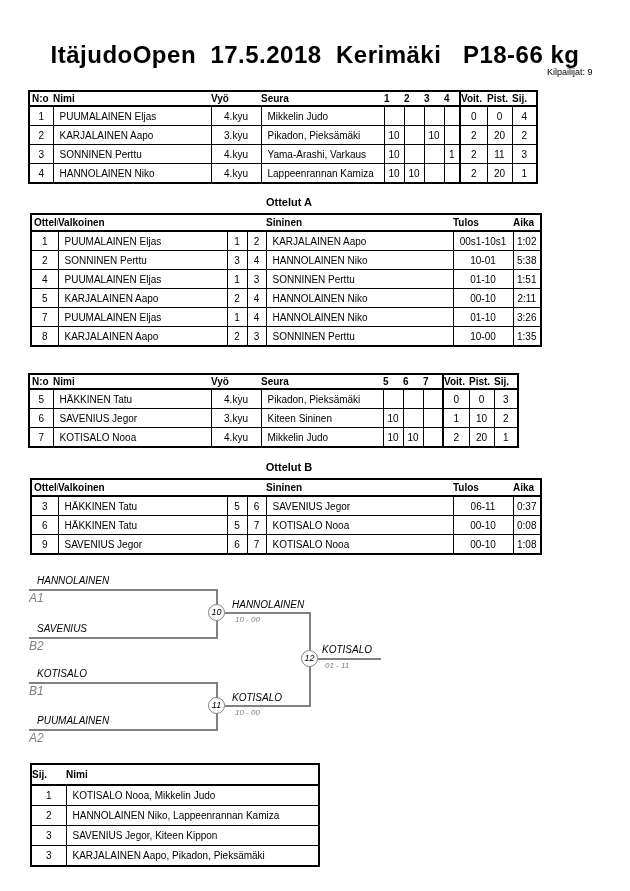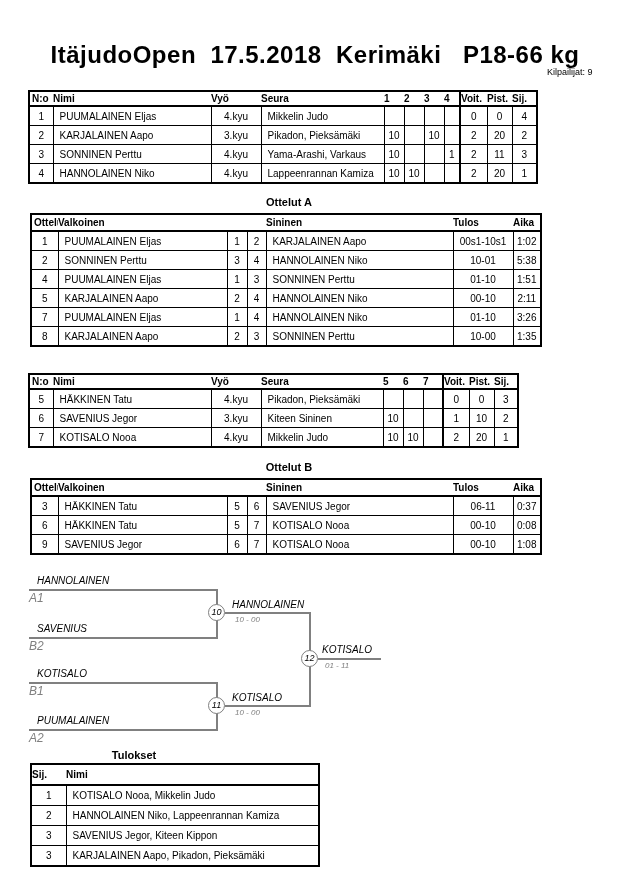--- a/index.html
+++ b/index.html
@@ -362,21 +362,20 @@
     <span class="bk-score" style="left:207px;top:138px">10 - 00</span>
     <div class="bk-circle" style="left:180px;top:127px">11</div>
 
     <div class="bk-v" style="left:281px;top:42px;height:95px"></div>
     <div class="bk-h" style="left:290px;top:88px;width:63px"></div>
     <span class="bk-name" style="left:294px;top:74px">KOTISALO</span>
     <span class="bk-score" style="left:297px;top:91px">01 - 11</span>
     <div class="bk-circle" style="left:273px;top:80px">12</div>
   </div>
 
-  <div class="sec-title" style="top:749px;left:0;width:268px">Tulokset</div>
 
   <table class="tbl rtable" style="left:30px;top:763px;width:288px">
     <colgroup>
         <col style="width:35px">
         <col style="width:253px">
       </colgroup>
     <thead>
         <tr>
       <th>Sij.</th>
       <th>Nimi</th>

